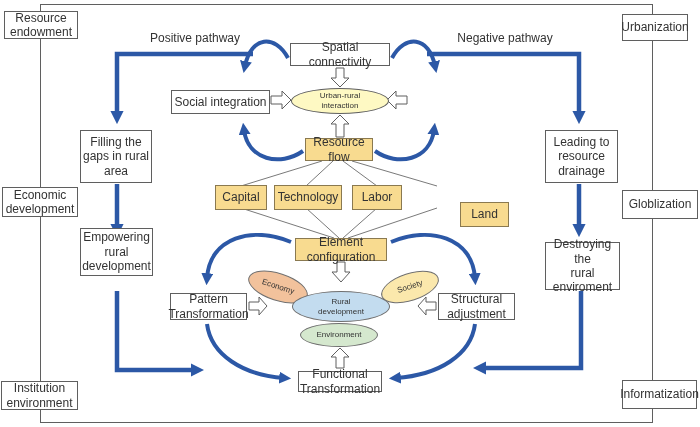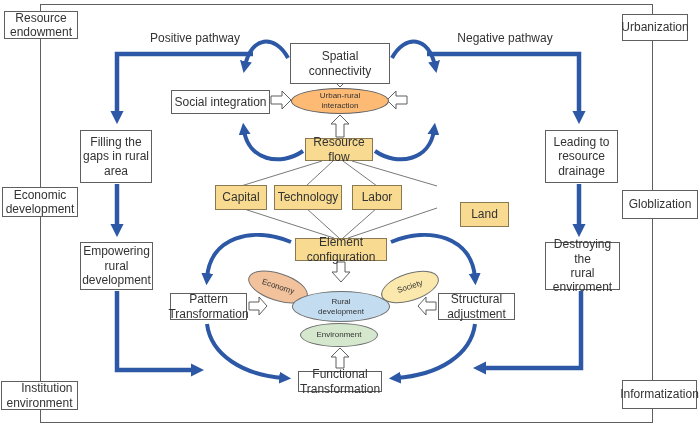--- a/index.html
+++ b/index.html
@@ -10,21 +10,21 @@
   .outer{position:absolute;left:40px;top:4px;width:611px;height:417px;border:1px solid #5f5f5f;}
   .layer{position:absolute;left:0;top:0;}
   .box{
     position:absolute;background:#fff;border:1px solid #5f5f5f;
     display:flex;align-items:center;justify-content:center;text-align:center;
     font-size:12px;line-height:1.2;white-space:pre-line;z-index:4;box-sizing:border-box;
   }
   .yellow{background:#F8DB90;border:1px solid #8a7950;}
   .ell{border-radius:50%;box-sizing:border-box;position:absolute;display:flex;align-items:center;
     justify-content:center;text-align:center;font-size:8px;line-height:1.2;white-space:pre-line;}
-  .ell.white{background:#fdba74;border:1px solid #5f5f5f;z-index:4;}
+  .ell.white{background:#fef9c3;border:1px solid #5f5f5f;z-index:4;}
   .ell.tinted{border:1px solid #6f6f6f;}
   .plabel{position:absolute;font-size:12px;color:#333;text-align:center;z-index:4;}
 </style>
 </head>
 <body>
 
 <div class="canvas">
 
   <div class="outer"></div>
 
@@ -78,42 +78,42 @@
     </g>
   </svg>
 
   <div class="plabel" style="left:140px;top:31px;width:110px;">Positive pathway</div>
   <div class="plabel" style="left:450px;top:31px;width:110px;">Negative pathway</div>
 
   <div class="box" style="left:4px;top:11px;width:74px;height:28px;">Resource
 endowment</div>
   <div class="box" style="left:2px;top:187px;width:76px;height:30px;">Economic
 development</div>
-  <div class="box" style="left:1px;top:381px;width:77px;height:29px;text-align:right;">Institution
+  <div class="box" style="left:1px;top:381px;width:77px;height:29px;">Institution
 environment</div>
 
   <div class="box" style="left:622px;top:14px;width:66px;height:27px;">Urbanization</div>
   <div class="box" style="left:622px;top:190px;width:76px;height:29px;">Globlization</div>
   <div class="box" style="left:622px;top:380px;width:75px;height:29px;">Informatization</div>
 
   <div class="box" style="left:80px;top:130px;width:72px;height:53px;">Filling the
 gaps in rural
 area</div>
-  <div class="box" style="left:80px;top:242px;width:73px;height:48px;">Empowering
+  <div class="box" style="left:80px;top:228px;width:73px;height:48px;">Empowering
 rural
 development</div>
 
   <div class="box" style="left:545px;top:130px;width:73px;height:53px;">Leading to
 resource
 drainage</div>
   <div class="box" style="left:545px;top:242px;width:75px;height:48px;">Destroying the
 rural
 enviroment</div>
 
-  <div class="box" style="left:290px;top:43px;width:100px;height:41px;">Spatial connectivity</div>
+  <div class="box" style="left:290px;top:43px;width:100px;height:23px;">Spatial connectivity</div>
   <div class="box" style="left:171px;top:90px;width:99px;height:24px;">Social integration</div>
   <div class="ell white" style="left:291px;top:88px;width:98px;height:26px;">Urban-rural
 interaction</div>
   <div class="box yellow" style="left:305px;top:138px;width:68px;height:23px;">Resource
 flow</div>
 
   <div class="box yellow" style="left:215px;top:185px;width:52px;height:25px;">Capital</div>
   <div class="box yellow" style="left:274px;top:185px;width:68px;height:25px;">Technology</div>
   <div class="box yellow" style="left:352px;top:185px;width:50px;height:25px;">Labor</div>
   <div class="box yellow" style="left:413px;top:202px;width:49px;height:25px;margin-left:47px;">Land</div>

